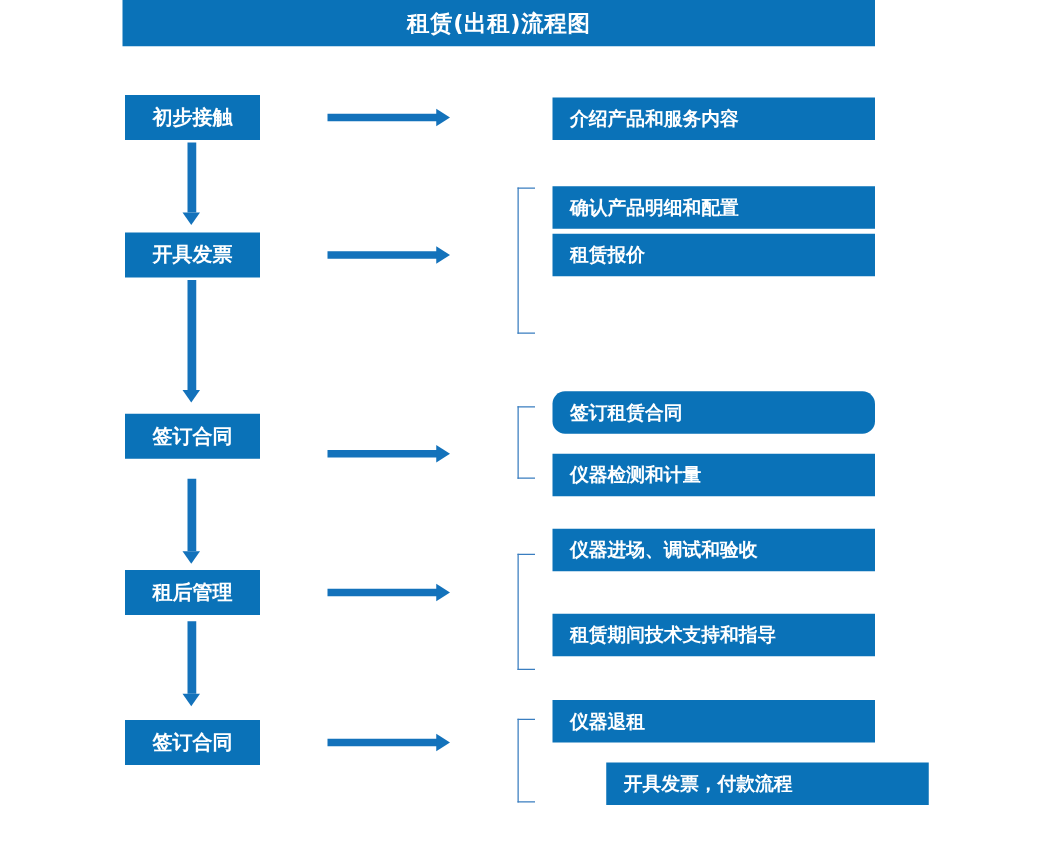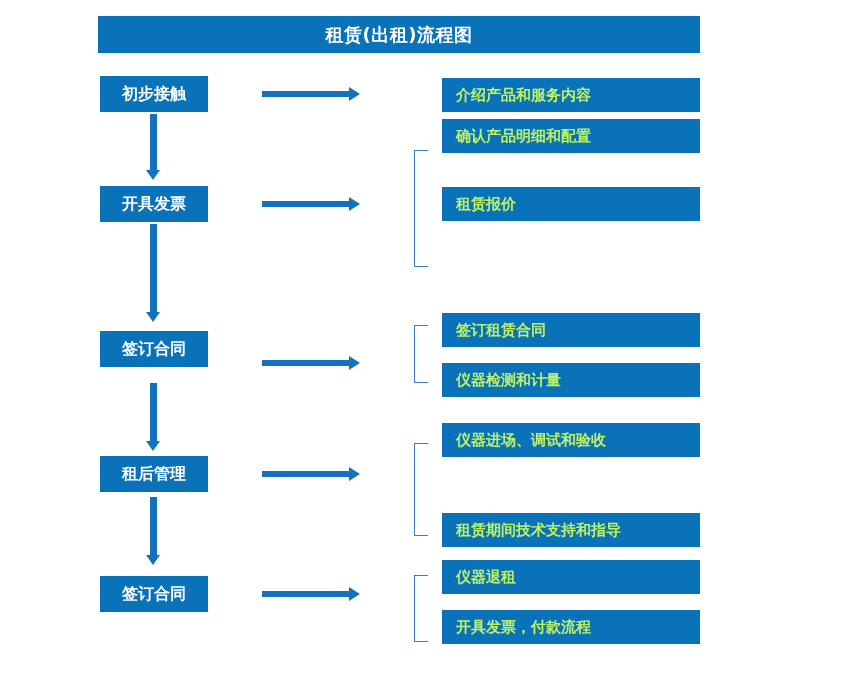--- a/index.html
+++ b/index.html
@@ -17,21 +17,21 @@
     position: relative;
     width: 844px;
     height: 688px;
     background: #ffffff;
   }
 
   
   .title-bar {
     position: absolute;
     left: 98px;
-    top: 16px;
+    top: 0;
     width: 602px;
     height: 37px;
     background: #0a72b8;
     color: #ffffff;
     display: flex;
     align-items: center;
     justify-content: center;
     font-size: 18px;
     font-weight: bold;
     letter-spacing: 0.5px;
@@ -54,21 +54,21 @@
     white-space: nowrap;
   }
 
   
   .detail-box {
     position: absolute;
     left: 442px;
     width: 258px;
     height: 34px;
     background: #0a72b8;
-    color: #bef264;
+    color: #ffffff;
     display: flex;
     align-items: center;
     font-size: 15px;
     font-weight: bold;
     padding-left: 14px;
     box-sizing: border-box;
     white-space: nowrap;
   }
 
   
@@ -189,38 +189,38 @@
   <div class="stage-box" style="top:456px;">
     <span>租后管理</span>
   </div>
   <div class="stage-box" style="top:576px;">
     <span>签订合同</span>
   </div>
 
   <div class="detail-box" style="top:78px;">
     <span>介绍产品和服务内容</span>
   </div>
-  <div class="detail-box" style="top:119px;text-align:center;">
+  <div class="detail-box" style="top:149px;text-align:center;">
     <span>确认产品明细和配置</span>
   </div>
   <div class="detail-box" style="top:187px;">
     <span>租赁报价</span>
   </div>
-  <div class="detail-box" style="top:313px;">
+  <div class="detail-box" style="top:313px;border-radius:10px;">
     <span>签订租赁合同</span>
   </div>
   <div class="detail-box" style="top:363px;">
     <span>仪器检测和计量</span>
   </div>
   <div class="detail-box" style="top:423px;">
     <span>仪器进场、调试和验收</span>
   </div>
-  <div class="detail-box" style="top:513px;">
+  <div class="detail-box" style="top:491px;">
     <span>租赁期间技术支持和指导</span>
   </div>
   <div class="detail-box" style="top:560px;">
     <span>仪器退租</span>
   </div>
-  <div class="detail-box" style="top:610px;">
+  <div class="detail-box" style="top:610px;margin-left:43px;">
     <span>开具发票，付款流程</span>
   </div>
 
 </div>
 
 </body></html>

